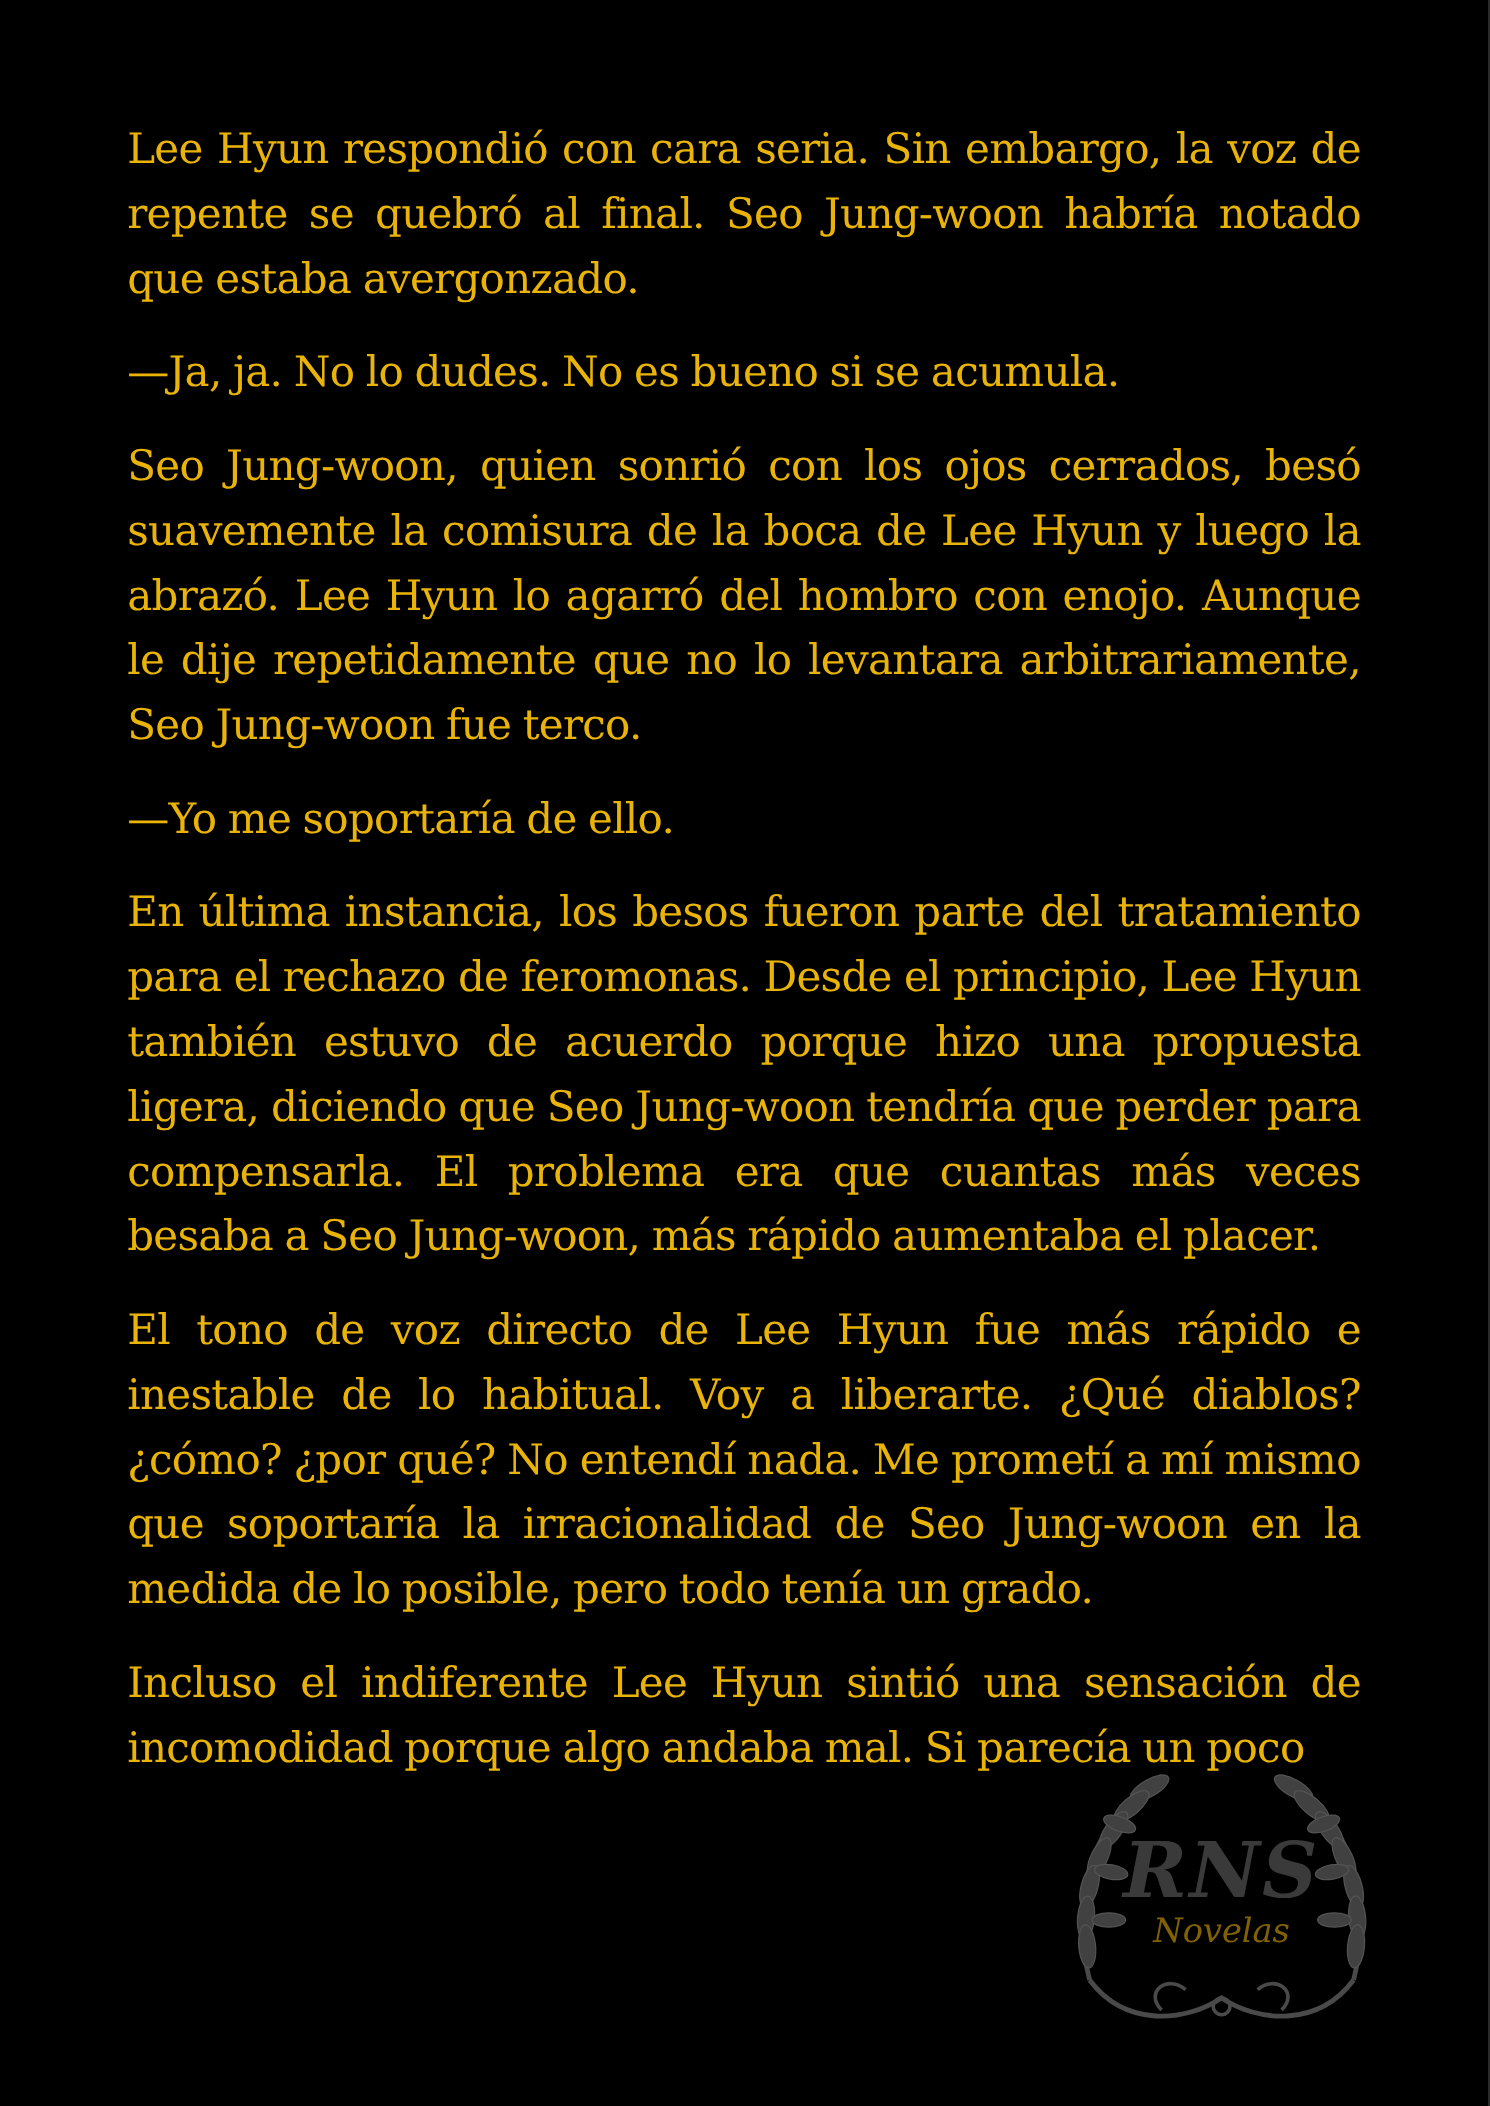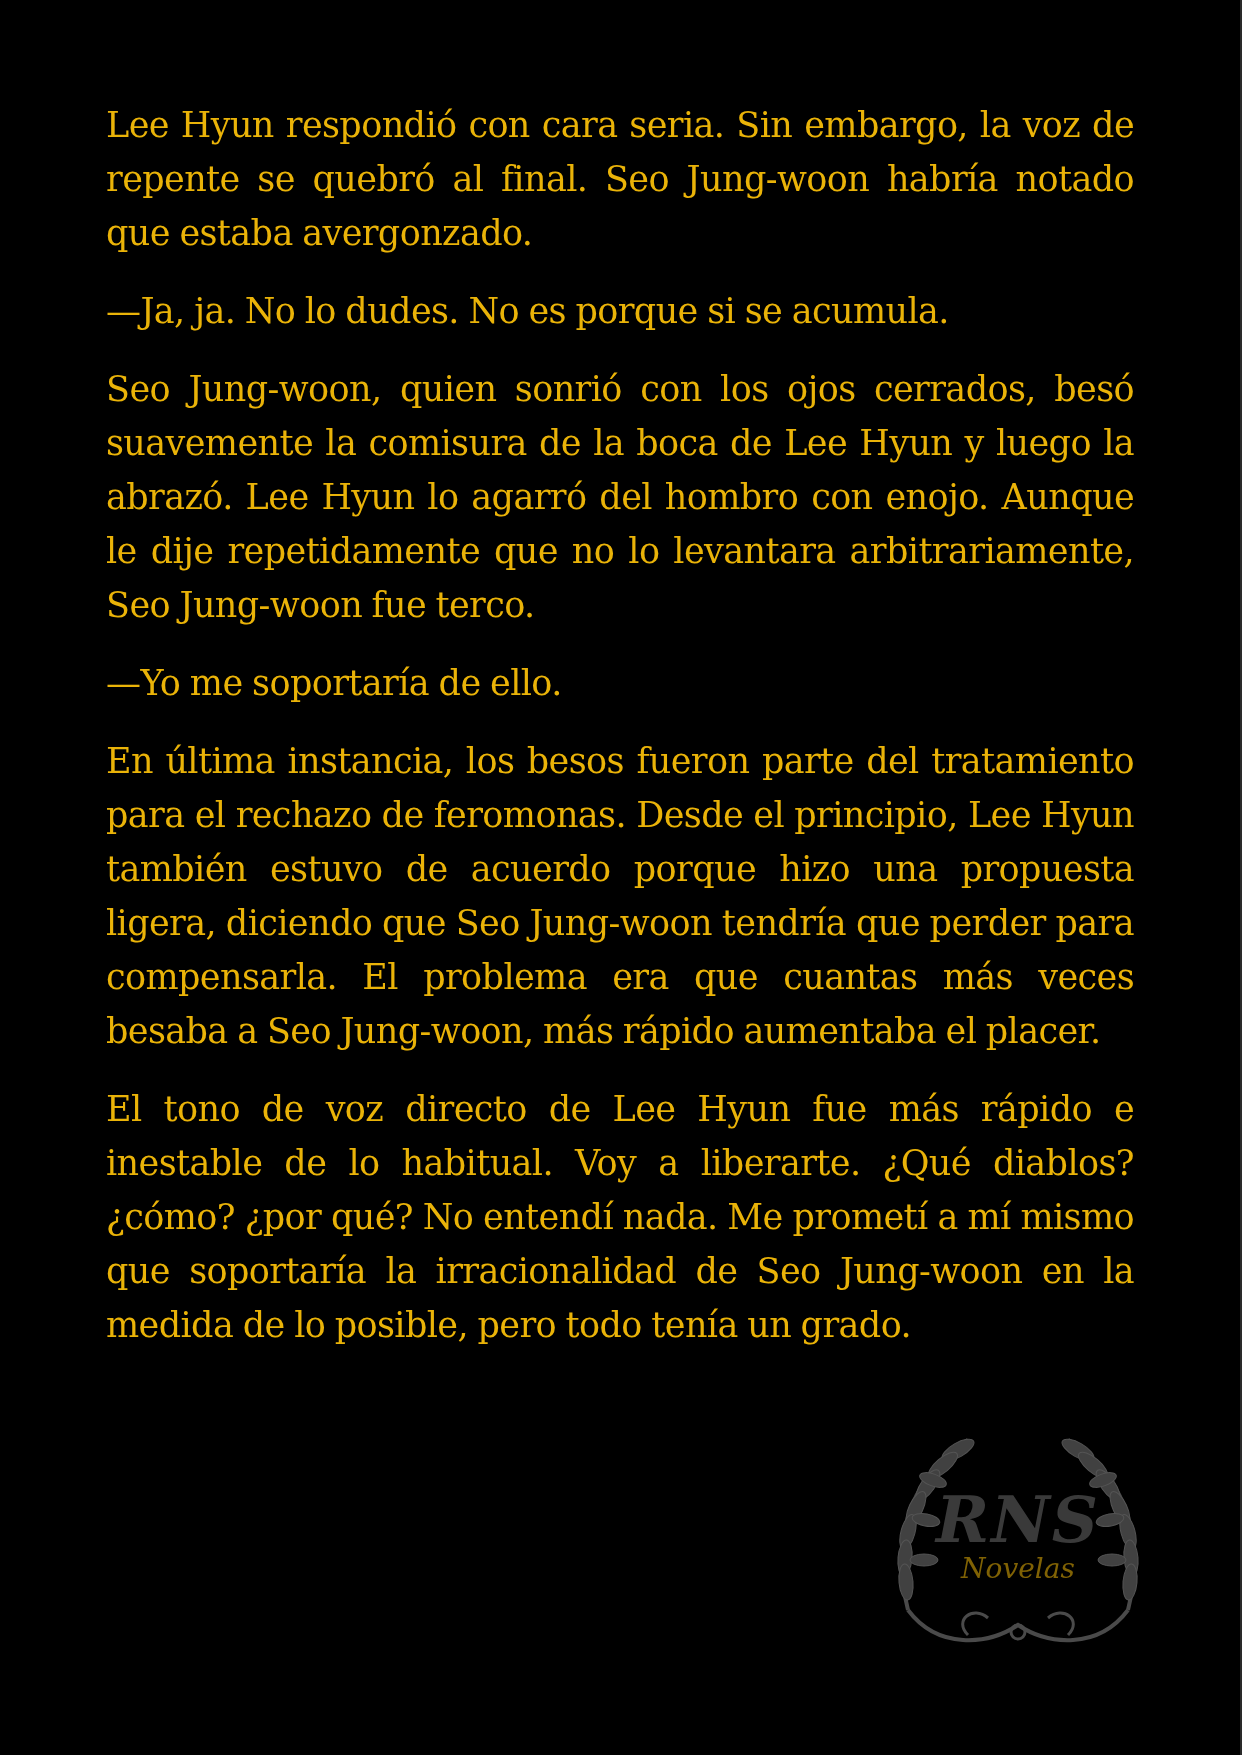--- a/index.html
+++ b/index.html
@@ -29,21 +29,21 @@
       word-spacing: -1px;
     }
     .page p {
       margin: 0 0 24px 0;
       text-align: justify;
       hyphens: none;
     }
     .watermark {
       position: absolute;
       left: 848px;
-      top: 1420px;
+      top: 1460px;
       width: 340px;
       height: 240px;
       opacity: 0.55;
       pointer-events: none;
     }
     .wm-text {
       position: absolute;
       left: 0;
       width: 340px;
       text-align: center;
@@ -61,25 +61,26 @@
       top: 132px;
       font-size: 28px;
       color: #eab308;
     }
   </style>
 </head>
 <body>
 
 <div class="page">
   <p>Lee Hyun respondió con cara seria. Sin embargo, la voz de repente se quebró al final. Seo Jung-woon habría notado que estaba avergonzado.</p>
-  <p>—Ja, ja. No lo dudes. No es porque si se acumula.</p>
+  <p>—Ja, ja. No lo dudes. No es bueno si se acumula.</p>
   <p>Seo Jung-woon, quien sonrió con los ojos cerrados, besó suavemente la comisura de la boca de Lee Hyun y luego la abrazó. Lee Hyun lo agarró del hombro con enojo. Aunque le dije repetidamente que no lo levantara arbitrariamente, Seo Jung-woon fue terco.</p>
   <p>—Yo me soportaría de ello.</p>
   <p>En última instancia, los besos fueron parte del tratamiento para el rechazo de feromonas. Desde el principio, Lee Hyun también estuvo de acuerdo porque hizo una propuesta ligera, diciendo que Seo Jung-woon tendría que perder para compensarla. El problema era que cuantas más veces besaba a Seo Jung-woon, más rápido aumentaba el placer.</p>
   <p>El tono de voz directo de Lee Hyun fue más rápido e inestable de lo habitual. Voy a liberarte. ¿Qué diablos? ¿cómo? ¿por qué? No entendí nada. Me prometí a mí mismo que soportaría la irracionalidad de Seo Jung-woon en la medida de lo posible, pero todo tenía un grado.</p>
+  <p>Incluso el indiferente Lee Hyun sintió una sensación de incomodidad porque algo andaba mal. Si parecía un poco</p>
 </div>
 
 <div class="watermark">
   <svg width="340" height="240" viewBox="0 0 340 240">
     <g fill="#777" stroke="#999" stroke-width="1">
 
       <path d="M120 20 C70 50 40 110 60 190" fill="none" stroke="#888" stroke-width="4"></path>
       <ellipse cx="110" cy="30" rx="18" ry="7" transform="rotate(-30 110 30)"></ellipse>
       <ellipse cx="95" cy="45" rx="18" ry="7" transform="rotate(-40 95 45)"></ellipse>
       <ellipse cx="80" cy="65" rx="18" ry="7" transform="rotate(-55 80 65)"></ellipse>

